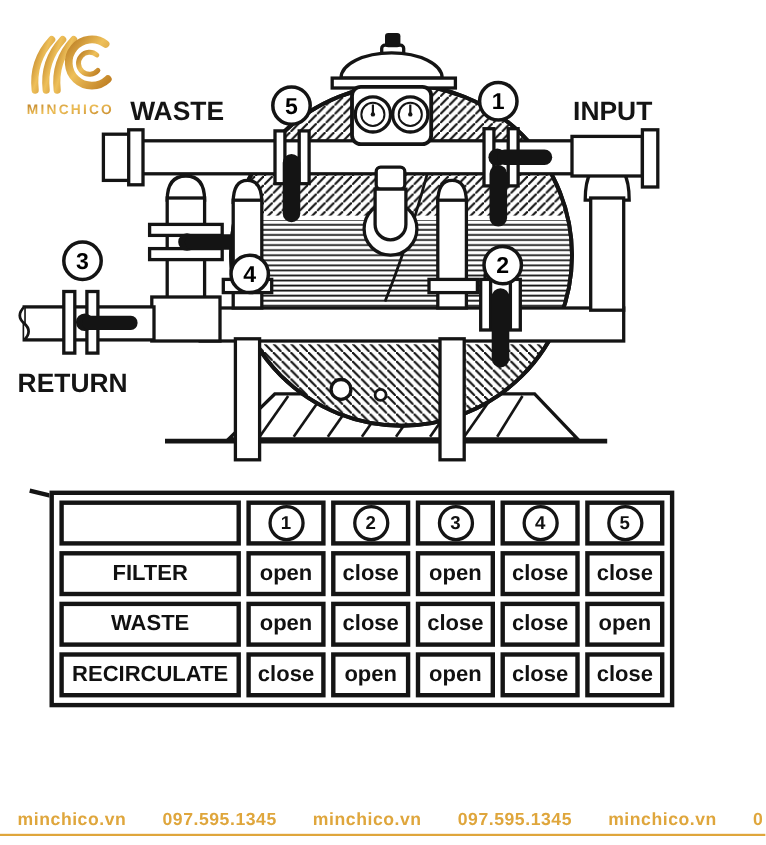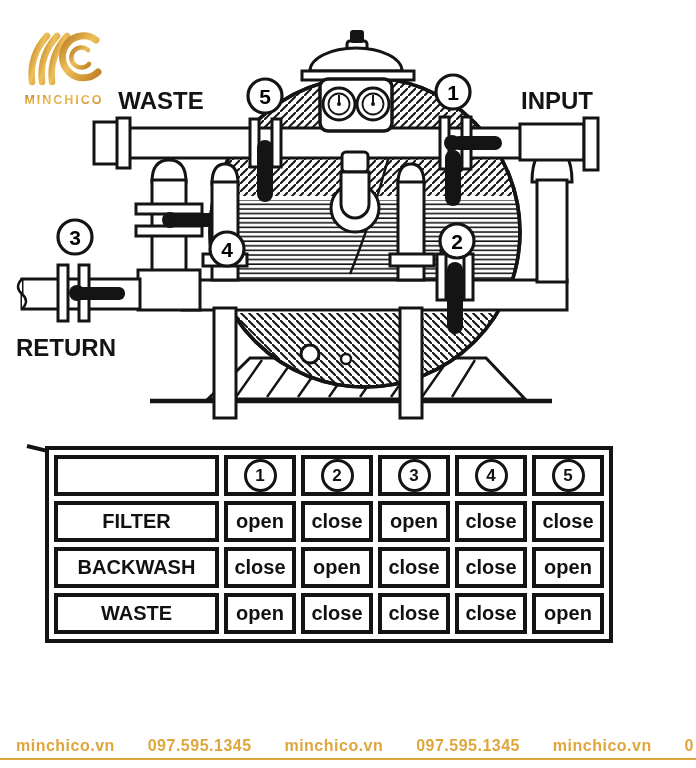--- a/index.html
+++ b/index.html
@@ -253,34 +253,34 @@
     </tr>
     <tr>
       <td class="c0">FILTER</td>
       <td class="cv">open</td>
       <td class="cv">close</td>
       <td class="cv">open</td>
       <td class="cv">close</td>
       <td class="cv">close</td>
     </tr>
     <tr>
-      <td class="c0">BACKWASH</td>
-      <td class="cv">close</td>
-      <td class="cv">open</td>
+      <td class="c0">WASTE</td>
+      <td class="cv">open</td>
+      <td class="cv">close</td>
       <td class="cv">close</td>
       <td class="cv">close</td>
       <td class="cv">open</td>
     </tr>
     <tr>
-      <td class="c0">WASTE</td>
-      <td class="cv">open</td>
-      <td class="cv">close</td>
-      <td class="cv">close</td>
-      <td class="cv">close</td>
-      <td class="cv">open</td>
+      <td class="c0">RECIRCULATE</td>
+      <td class="cv">close</td>
+      <td class="cv">open</td>
+      <td class="cv">open</td>
+      <td class="cv">close</td>
+      <td class="cv">close</td>
     </tr>
   </tbody>
     </table>
 
   <div class="watermark">
     <span>minchico.vn</span>
     <span>097.595.1345</span>
     <span>minchico.vn</span>
     <span>097.595.1345</span>
     <span>minchico.vn</span>

